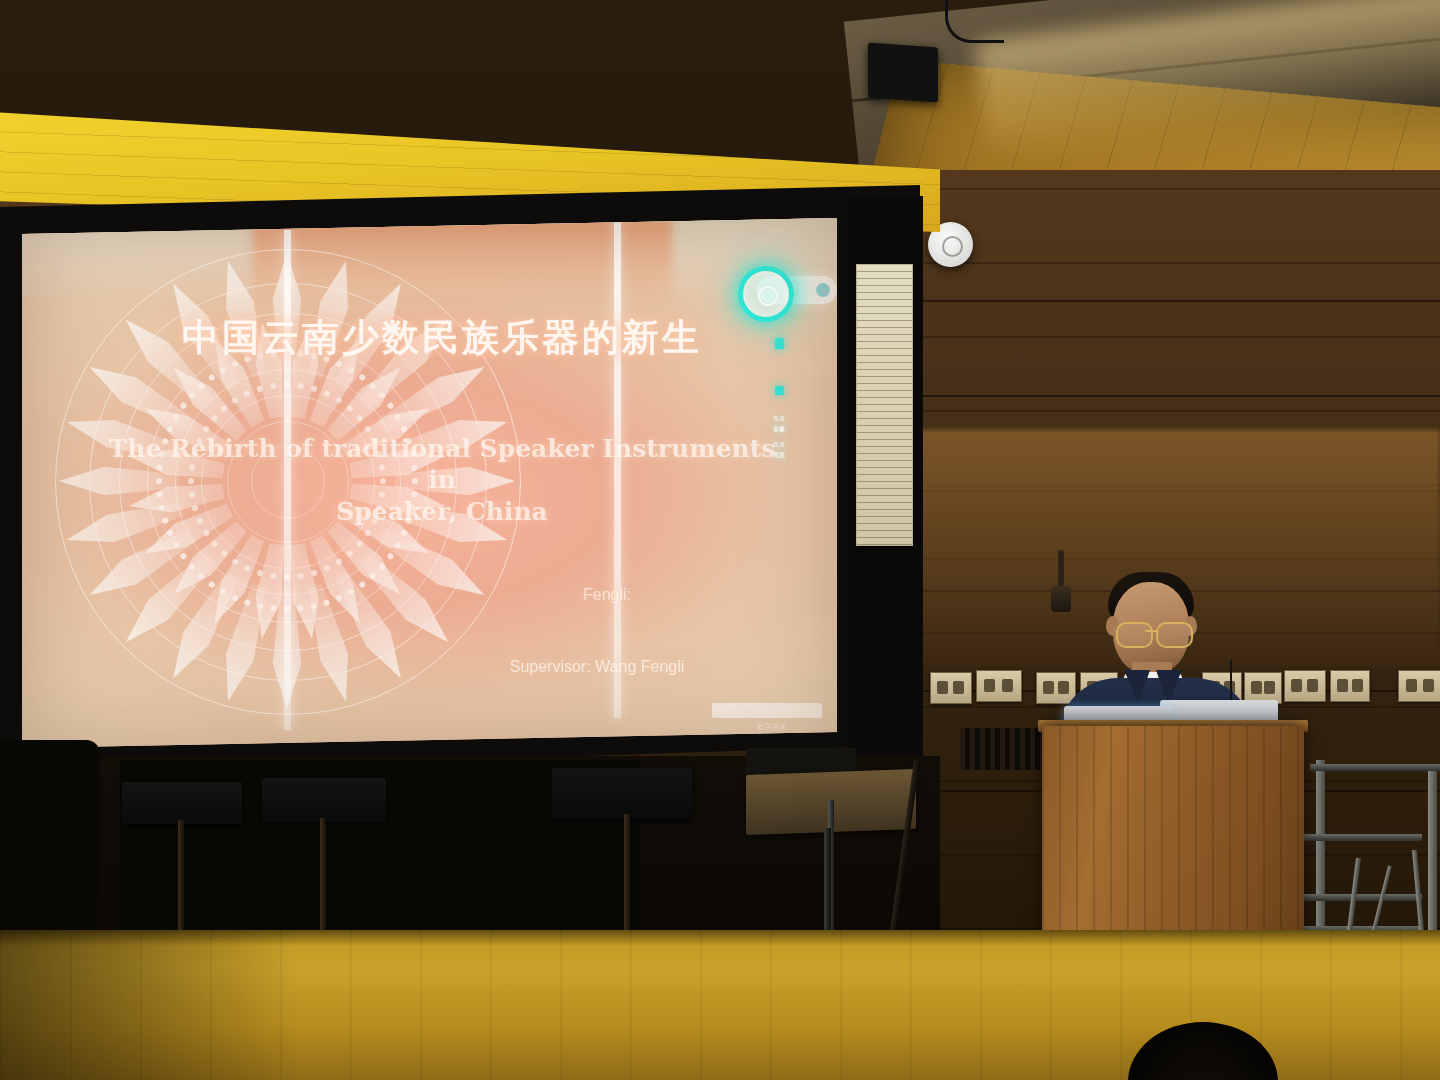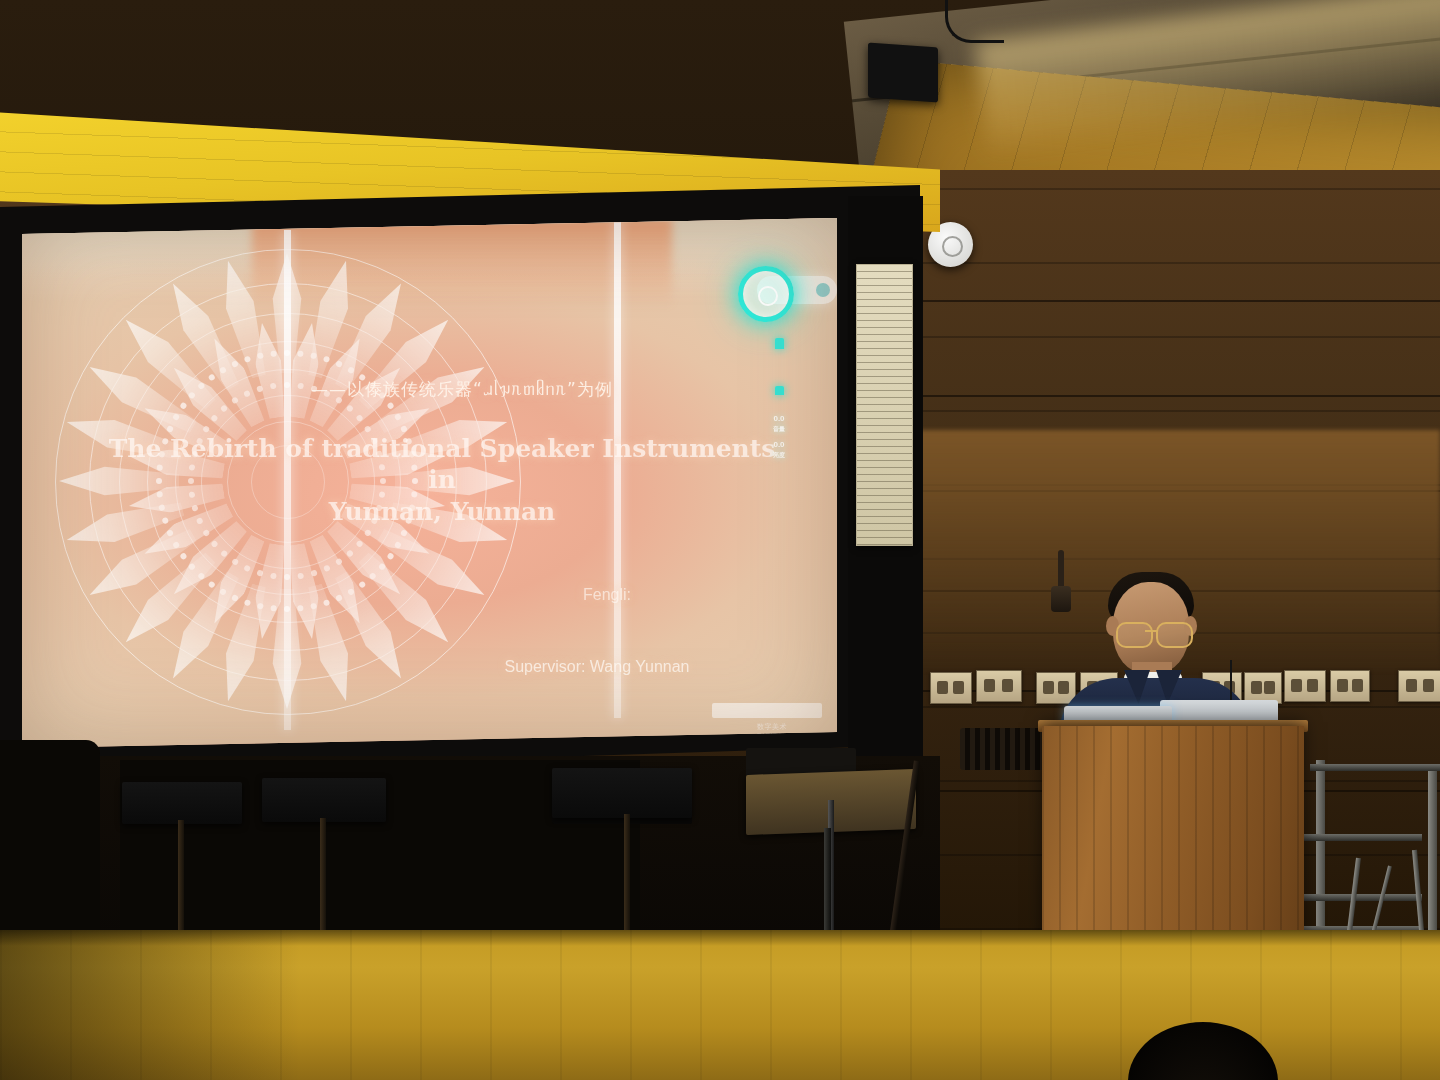--- a/index.html
+++ b/index.html
@@ -422,27 +422,27 @@
         <div class="dotring" style="transform: rotate(327.2deg) translateY(-96px); opacity: 0.8;"></div>
         <div class="dotring" style="transform: rotate(335.38deg) translateY(-96px); opacity: 0.8;"></div>
         <div class="dotring" style="transform: rotate(343.56deg) translateY(-96px); opacity: 0.8;"></div>
         <div class="dotring" style="transform: rotate(351.74deg) translateY(-96px); opacity: 0.8;"></div>
       </div>
 
     <div class="vbar" style="left:262px;top:12px;height:500px"></div>
     <div class="vbar" style="left:592px;top:0px;height:500px"></div>
 
     <div class="slide-text">
-      <div class="s-sub">——以傣族传统乐器“ᥘᥣᥭᥰᥖᥤᥒᥰ”为例</div>
+      <div class="s-title">中国云南少数民族乐器的新生</div>
       <div class="s-en">
         <div>The Rebirth of traditional Speaker Instruments in</div>
-        <div>Yunnan, Yunnan</div>
+        <div>Speaker, China</div>
       </div>
       <div class="s-speaker">Fengli:</div>
-      <div class="s-sup">Supervisor: Wang Yunnan</div>
+      <div class="s-sup">Supervisor: Wang Fengli</div>
     </div>
 
     <div class="wm-box"></div>
     <div class="wm-text">
       <div>数字美术</div>
       <div>DIGITAL</div>
     </div>
 
     <div class="ov-pill">
       <div class="ov-pill-dot"></div>

